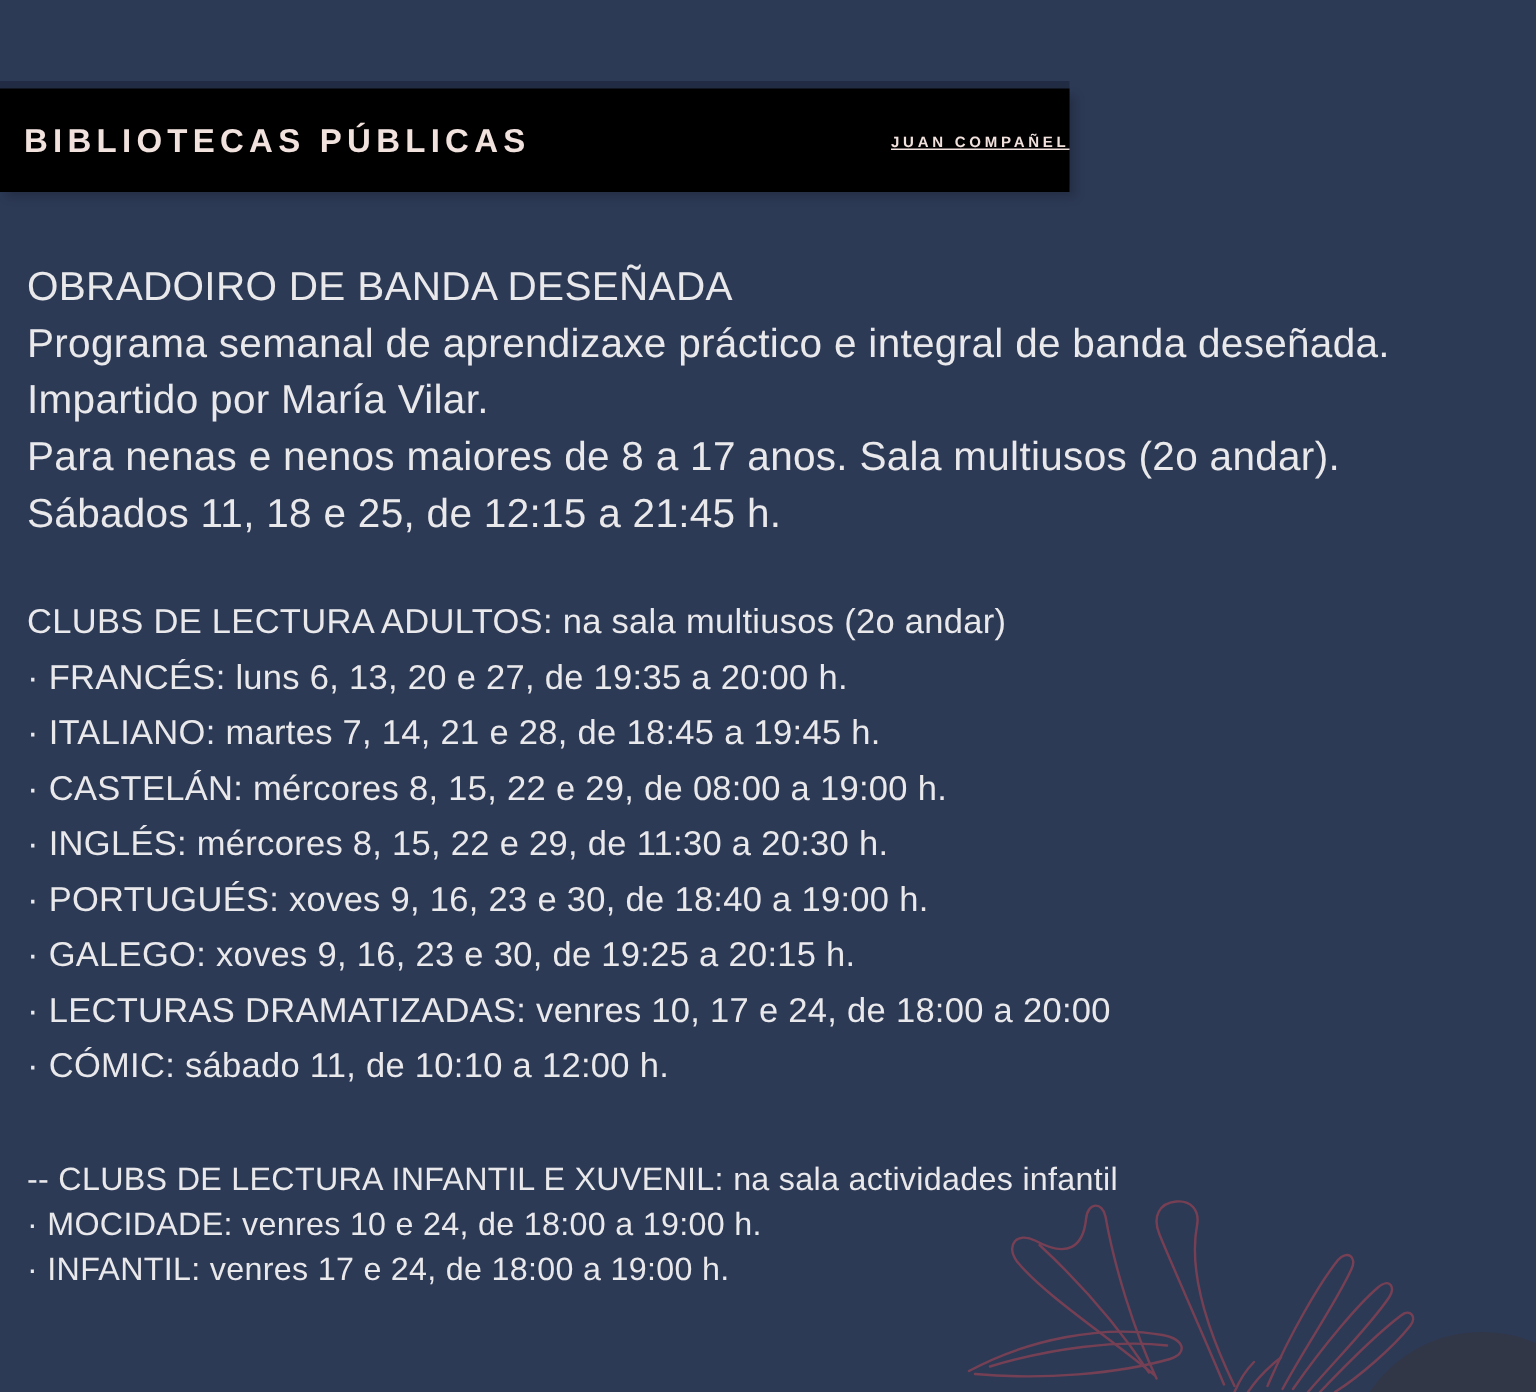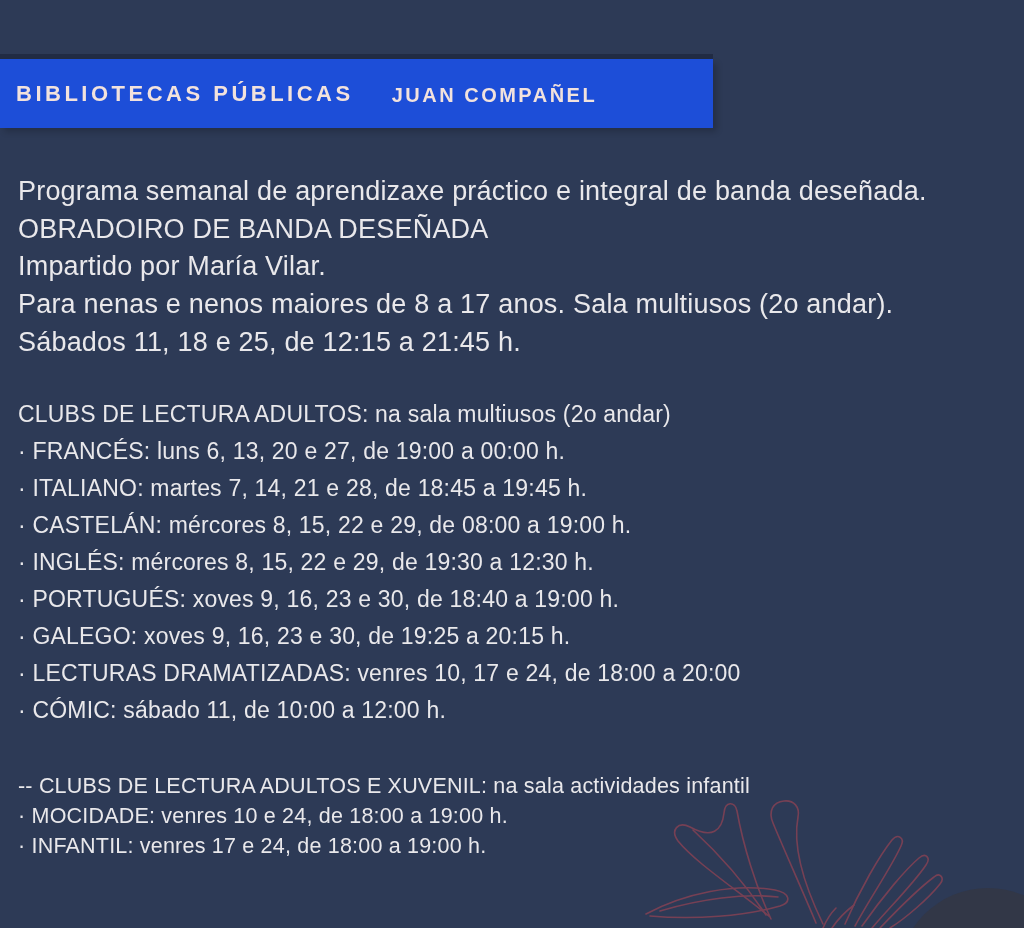--- a/index.html
+++ b/index.html
@@ -13,41 +13,43 @@
     font-family: "Liberation Sans", sans-serif;
     color: #e9e8eb;
   }
   .poster { position: absolute; inset: 0; }
 
   
   .band {
     position: absolute;
     left: 0; top: 59px;
     width: 713px; height: 69px;
-    background: #1d4ed8;
+    background: #000000;
     display: flex;
     align-items: center;
     gap: 38px;
     padding-left: 16px;
     box-shadow: 0 -5px 0 rgba(20,26,44,0.45), 4px 4px 6px rgba(0,0,0,0.18);
+    justify-content: space-between;
   }
   .band-title {
     font-size: 22px;
     font-weight: bold;
     letter-spacing: 3.5px;
     color: #f2e2dd;
     white-space: nowrap;
   }
   .band-subtitle {
-    font-size: 20px;
+    font-size: 10px;
     font-weight: bold;
     letter-spacing: 2.5px;
     color: #f2e2dd;
     white-space: nowrap;
     padding-top: 3px;
+    text-decoration: underline;
   }
 
   
   .section { position: absolute; left: 18px; right: 10px; }
   .sec-workshop { top: 173px; font-size: 27px; line-height: 37.7px; letter-spacing: 0.2px; }
   .sec-adults   { top: 396px; font-size: 23px; line-height: 37px;   letter-spacing: 0.2px; }
   .sec-children { top: 771px; font-size: 21.5px; line-height: 30px; letter-spacing: 0.2px; }
   .line { white-space: nowrap; }
 
   
@@ -70,41 +72,41 @@
 <body>
 
 <div class="poster">
 
   <div class="band">
     <div class="band-title">BIBLIOTECAS PÚBLICAS</div>
     <div class="band-subtitle">JUAN COMPAÑEL</div>
   </div>
 
   <div class="section sec-workshop">
+    <div class="line">OBRADOIRO DE BANDA DESEÑADA</div>
     <div class="line">Programa semanal de aprendizaxe práctico e integral de banda deseñada.</div>
-    <div class="line">OBRADOIRO DE BANDA DESEÑADA</div>
     <div class="line">Impartido por María Vilar.</div>
     <div class="line">Para nenas e nenos maiores de 8 a 17 anos. Sala multiusos (2o andar).</div>
     <div class="line">Sábados 11, 18 e 25, de 12:15 a 21:45 h.</div>
   </div>
 
   <div class="section sec-adults">
     <div class="line">CLUBS DE LECTURA ADULTOS: na sala multiusos (2o andar)</div>
-    <div class="line">· FRANCÉS: luns 6, 13, 20 e 27, de 19:00 a 00:00 h.</div>
+    <div class="line">· FRANCÉS: luns 6, 13, 20 e 27, de 19:35 a 20:00 h.</div>
     <div class="line">· ITALIANO: martes 7, 14, 21 e 28, de 18:45 a 19:45 h.</div>
     <div class="line">· CASTELÁN: mércores 8, 15, 22 e 29, de 08:00 a 19:00 h.</div>
-    <div class="line">· INGLÉS: mércores 8, 15, 22 e 29, de 19:30 a 12:30 h.</div>
+    <div class="line">· INGLÉS: mércores 8, 15, 22 e 29, de 11:30 a 20:30 h.</div>
     <div class="line">· PORTUGUÉS: xoves 9, 16, 23 e 30, de 18:40 a 19:00 h.</div>
     <div class="line">· GALEGO: xoves 9, 16, 23 e 30, de 19:25 a 20:15 h.</div>
     <div class="line">· LECTURAS DRAMATIZADAS: venres 10, 17 e 24, de 18:00 a 20:00</div>
-    <div class="line">· CÓMIC: sábado 11, de 10:00 a 12:00 h.</div>
+    <div class="line">· CÓMIC: sábado 11, de 10:10 a 12:00 h.</div>
   </div>
 
   <div class="section sec-children">
-    <div class="line">-- CLUBS DE LECTURA ADULTOS E XUVENIL: na sala actividades infantil</div>
+    <div class="line">-- CLUBS DE LECTURA INFANTIL E XUVENIL: na sala actividades infantil</div>
     <div class="line">· MOCIDADE: venres 10 e 24, de 18:00 a 19:00 h.</div>
     <div class="line">· INFANTIL: venres 17 e 24, de 18:00 a 19:00 h.</div>
   </div>
 
   <div class="corner-circle"></div>
 
   <div class="flower-wrap">
     <svg viewBox="0 0 384 135" xmlns="http://www.w3.org/2000/svg" aria-hidden="true">
       <g fill="none" stroke="#7f4154" stroke-width="1.6" stroke-linecap="round" opacity="0.9">
 

